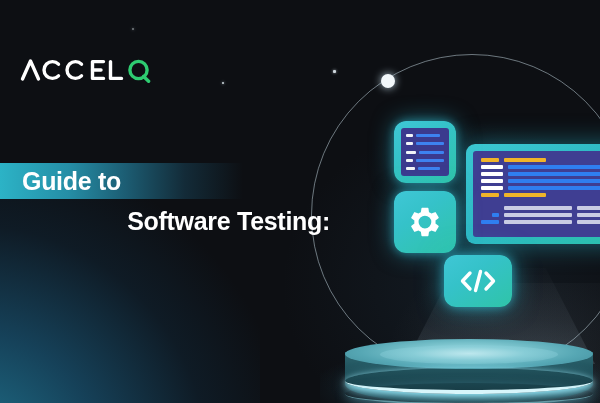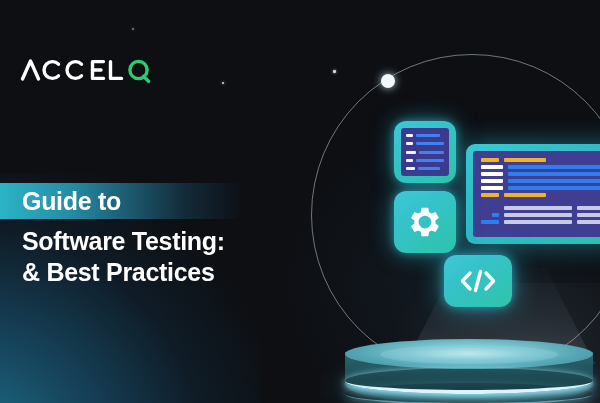--- a/index.html
+++ b/index.html
@@ -87,42 +87,41 @@
     left:0px; top:163px;
     width:330px;
   }
   .hl-row1 {
     position:relative;
     display:block;
     height:36px;
     background:linear-gradient(90deg,
         #2cb3c6 0%, #258ea6 28%, #1c5c72 52%, #132b38 76%, rgba(13,15,19,0) 100%);
     width:243px;
-    margin-top:20px;
   }
   .hl-row1 span {
     position:absolute;
     left:22px; top:50%;
     transform:translateY(-50%);
     font-size:25px;
     font-weight:bold;
     color:#ffffff;
     letter-spacing:-.3px;
     white-space:nowrap;
   }
   .hl-rest {
     margin-top:7px;
     padding-left:22px;
     font-size:25px;
     font-weight:bold;
     color:#ffffff;
     line-height:31px;
     letter-spacing:-.3px;
   }
-  .hl-rest div { white-space:nowrap; }
+  .hl-rest div { white-space:nowrap;text-align:right; }
 
   
   .illus { position:absolute; inset:0; pointer-events:none; }
 
   
   .beam {
     position:absolute;
     left:405px; top:268px;
     width:190px; height:96px;
     background:linear-gradient(180deg,
@@ -280,21 +279,20 @@
       </g>
     </svg>
   </div>
 
   <div class="headline">
     <div class="hl-row1">
       <span>Guide to</span>
     </div>
     <div class="hl-rest">
       <div>Software Testing:</div>
-      <div>&amp; Best Practices</div>
     </div>
   </div>
 
   <div class="illus">
 
     <div class="beam"></div>
 
     <div class="ped-glow"></div>
     <div class="ped-body"></div>
     <div class="ped-top"></div>

